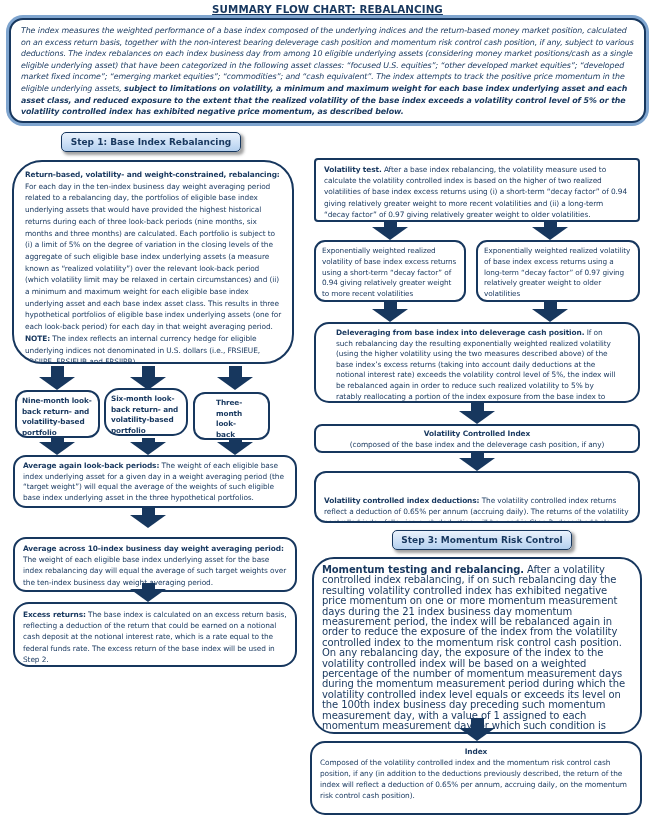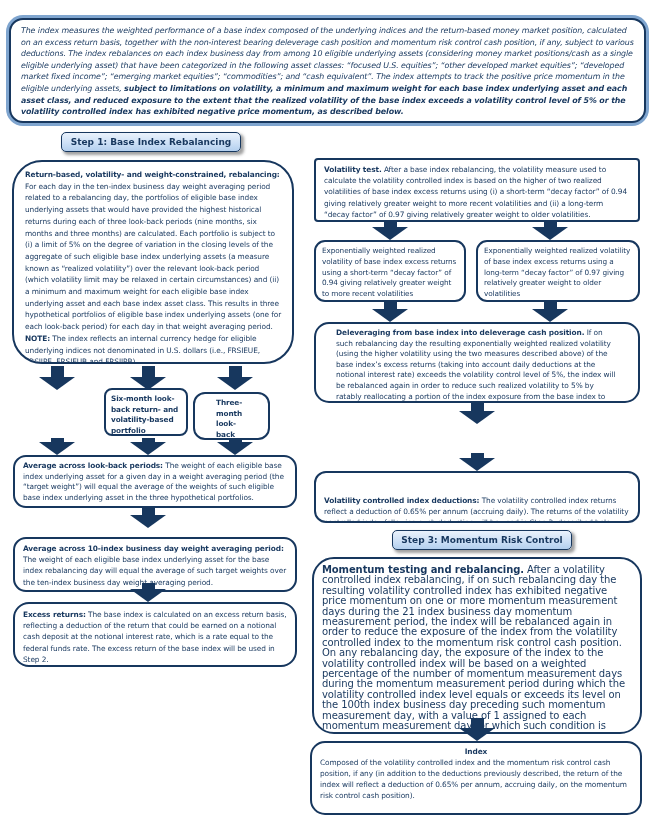--- a/index.html
+++ b/index.html
@@ -35,20 +35,21 @@
     border-left:18px solid transparent; border-right:18px solid transparent;
     border-top:13px solid #17375E;
   }
   .center { text-align:center; }
 </style>
 </head>
 <body>
 
 <div class="page">
 
+  <div class="title">SUMMARY FLOW CHART:  REBALANCING</div>
 
   <div class="box intro" style="left:9px; top:18px; width:637px; height:105px;font-style:italic;">
     <span>The index measures the weighted performance of a base index composed of the underlying indices and the return-based money market position, calculated on an excess return basis, together with the non-interest bearing deleverage cash position and momentum risk control cash position, if any, subject to various deductions. The index rebalances on each index business day from among 10 eligible underlying assets (considering money market positions/cash as a single eligible underlying asset) that have been categorized in the following asset classes: “focused U.S. equities”; “other developed market equities”; “developed market fixed income”; “emerging market equities”; “commodities”; and “cash equivalent”. The index attempts to track the positive price momentum in the eligible underlying assets,</span>
     <span class="lead">subject to limitations on volatility, a minimum and maximum weight for each base index underlying asset and each asset class, and reduced exposure to the extent that the realized volatility of the base index exceeds a volatility control level of 5% or the volatility controlled index has exhibited negative price momentum, as described below.</span>
   </div>
 
   <div class="hdr" style="left:61px; top:132px; width:180px; height:20px;">
     <span>Step 1: Base Index Rebalancing</span>
   </div>
   <div class="hdr" style="left:392px; top:132px; width:180px; height:15px;margin-top:40px;">
@@ -72,42 +73,45 @@
     </div>
   <div class="arrow" style="left:130px; top:366px; height:24px;">
       <div class="stem"></div>
       <div class="head"></div>
     </div>
   <div class="arrow" style="left:217px; top:366px; height:24px;">
       <div class="stem"></div>
       <div class="head"></div>
     </div>
 
-  <div class="box lead" style="left:104px; top:388px; width:84px; height:48px; border-radius:8px; padding:4px 5px; line-height:10.6px; font-size:7.3px;">
+  <div class="box lead" style="left:15px; top:390px; width:85px; height:48px; border-radius:12px; padding:4px 5px; line-height:10.6px; font-size:7.3px;">
+    <span>Nine-month look-back return- and volatility-based portfolio</span>
+  </div>
+  <div class="box lead" style="left:104px; top:388px; width:84px; height:48px; border-radius:15px; padding:4px 5px; line-height:10.6px; font-size:7.3px;">
     <span>Six-month look-back return- and volatility-based portfolio</span>
   </div>
   <div class="box lead" style="left:193px; top:392px; width:77px; height:48px; border-radius:12px; padding:4px 21px; line-height:10.6px; font-size:7.3px;">
     <span>Three-month look-back return- and volatility-based portfolio</span>
   </div>
 
   <div class="arrow" style="left:39px; top:438px; height:17px;">
       <div class="stem"></div>
       <div class="head"></div>
     </div>
   <div class="arrow" style="left:130px; top:438px; height:17px;">
       <div class="stem"></div>
       <div class="head"></div>
     </div>
   <div class="arrow" style="left:217px; top:438px; height:17px;">
       <div class="stem"></div>
       <div class="head"></div>
     </div>
 
   <div class="box" style="left:13px; top:455px; width:284px; height:53px; border-radius:13px; padding:4px 8px; line-height:10.6px;">
-    <span class="lead">Average across look-back periods:</span>
+    <span class="lead">Average again look-back periods:</span>
     <span>The weight of each eligible base index underlying asset for a given day in a weight averaging period (the “target weight”) will equal the average of the weights of such eligible base index underlying asset in the three hypothetical portfolios.</span>
   </div>
 
   <div class="arrow" style="left:130px; top:508px; height:20px;">
       <div class="stem"></div>
       <div class="head"></div>
     </div>
 
   <div class="box" style="left:13px; top:528px; width:284px; height:55px; border-radius:13px; padding:4px 8px; line-height:11.2px;margin-top:9px;">
     <span class="lead">Average across 10-index business day weight averaging period:</span>
@@ -157,20 +161,24 @@
   <div class="box" style="left:314px; top:322px; width:326px; height:81px; border-radius:15px; padding:4px 20px; line-height:10.6px;">
     <span class="lead">Deleveraging from base index into deleverage cash position.</span>
     <span>If on such rebalancing day the resulting exponentially weighted realized volatility (using the higher volatility using the two measures described above) of the base index’s excess returns (taking into account daily deductions at the notional interest rate) exceeds the volatility control level of 5%, the index will be rebalanced again in order to reduce such realized volatility to 5% by ratably reallocating a portion of the index exposure from the base index to the deleverage cash position.</span>
   </div>
 
   <div class="arrow" style="left:459px; top:403px; height:21px;">
       <div class="stem"></div>
       <div class="head"></div>
     </div>
 
+  <div class="box center" style="left:314px; top:424px; width:326px; height:29px; border-radius:8px; padding:2px 6px; line-height:11px;">
+    <div class="lead">Volatility Controlled Index</div>
+    <div>(composed of the base index and the deleverage cash position, if any)</div>
+  </div>
 
   <div class="arrow" style="left:459px; top:453px; height:18px;">
       <div class="stem"></div>
       <div class="head"></div>
     </div>
 
   <div class="box" style="left:314px; top:471px; width:326px; height:52px; border-radius:12px; padding:22px 8px; line-height:11px;">
     <span class="lead">Volatility controlled index deductions:</span>
     <span>The volatility controlled index returns reflect a deduction of 0.65% per annum (accruing daily). The returns of the volatility controlled index following such deduction will be used in Step 3, described below.</span>
   </div>

